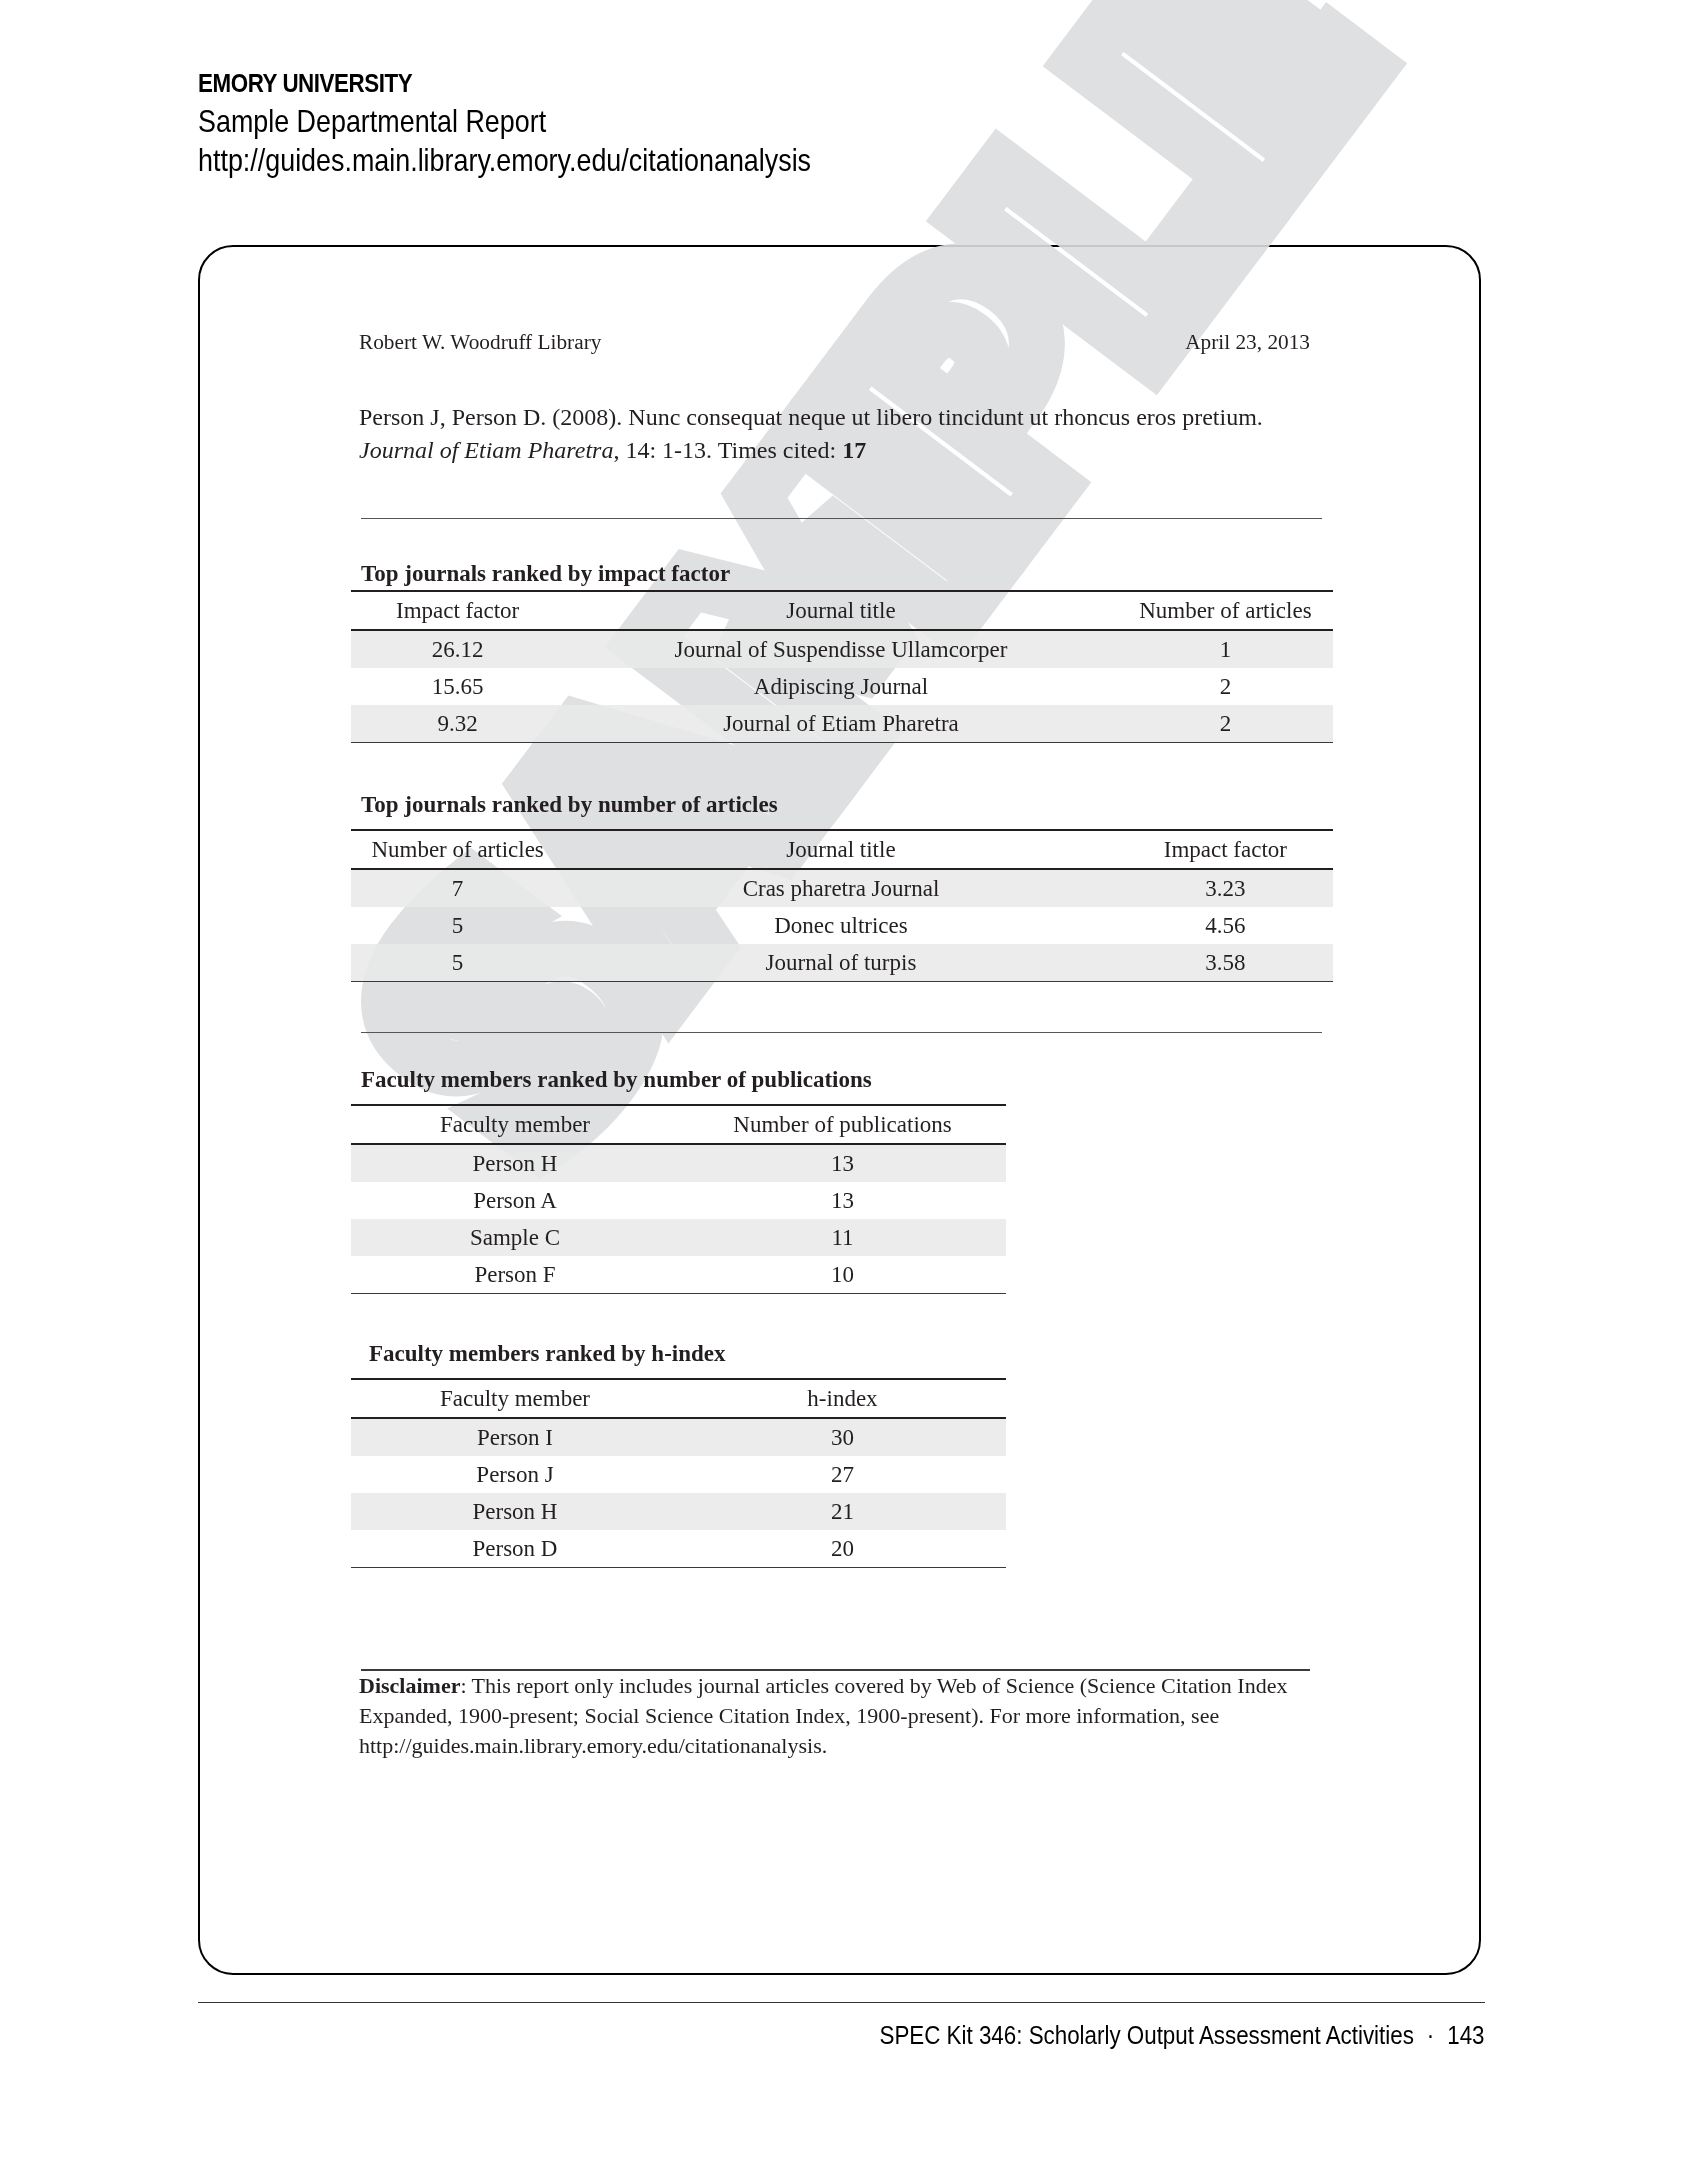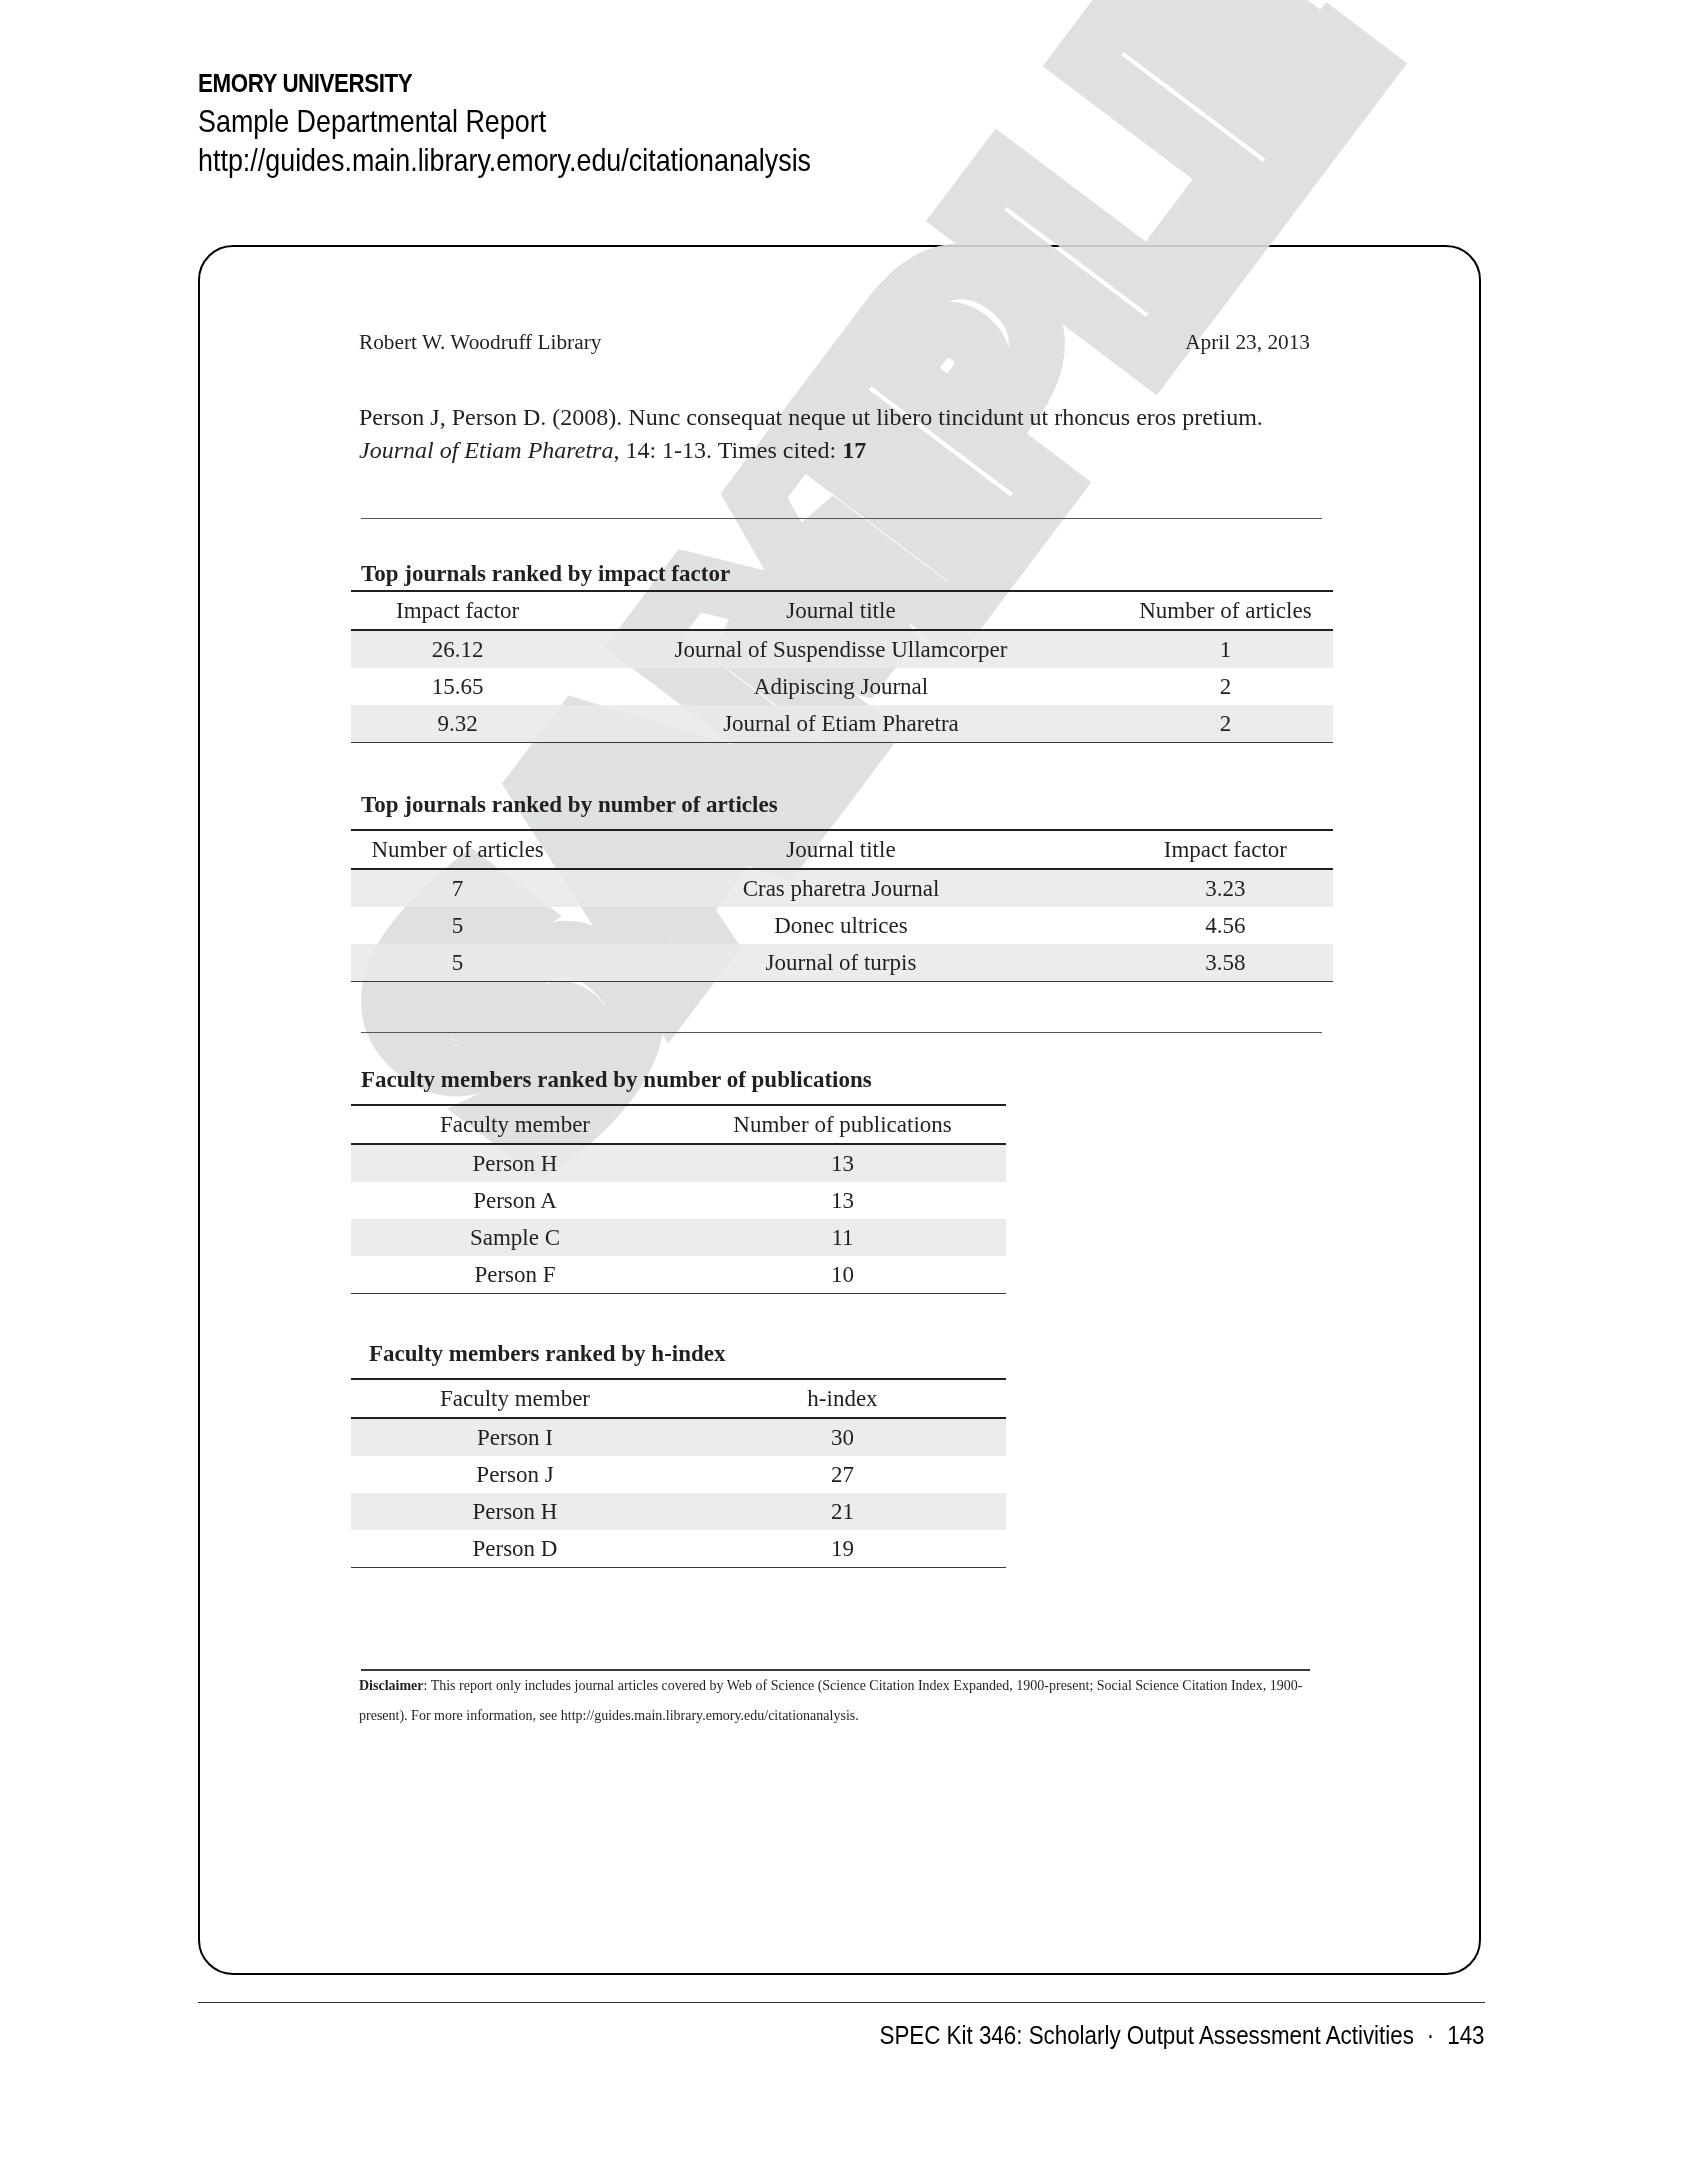--- a/index.html
+++ b/index.html
@@ -26,21 +26,21 @@
 
   .sep { position: absolute; height: 0; border-top: 1.5px solid #555; }
 
   .tbl-title { position: absolute; font-size: 23px; font-weight: bold; color: #231f20; }
   table.data { position: absolute; border-collapse: collapse; font-family: "Liberation Serif", serif; font-size: 23px; color: #231f20; z-index: 1; }
   table.data th { font-weight: normal; height: 37px; padding: 0; text-align: center; border-top: 2.4px solid #231f20; border-bottom: 2.9px solid #231f20; }
   table.data td { height: 37px; padding: 0; text-align: center; }
   table.data tr.shade td { background: rgba(233,233,233,0.85); }
   table.data tbody tr:last-child td { border-bottom: 1.9px solid #3a3a3a; }
 
-  .disc { left: 359px; top: 1671px; width: 961px; font-size: 14px; line-height: 30px; color: #231f20; }
+  .disc { left: 359px; top: 1671px; width: 961px; font-size: 22px; line-height: 30px; color: #231f20; }
 
   .footer-line { position: absolute; left: 198px; top: 2002px; width: 1287px; border-top: 1.9px solid #333; }
   .footer { position: absolute; right: 198px; top: 2020px; font-family: "Liberation Sans", sans-serif; font-size: 26px; color: #000; transform: scaleX(0.86); transform-origin: right top; white-space: nowrap; }
 </style>
 </head>
 <body>
 
 <div class="hdr hdr-uni">EMORY UNIVERSITY</div>
 <div class="hdr hdr-title">Sample Departmental Report</div>
 <div class="hdr hdr-url">http://guides.main.library.emory.edu/citationanalysis</div>
@@ -179,21 +179,21 @@
     <tr>
       <td>Person J</td>
       <td>27</td>
     </tr>
     <tr class="shade">
       <td>Person H</td>
       <td>21</td>
     </tr>
     <tr>
       <td>Person D</td>
-      <td>19</td>
+      <td>20</td>
     </tr>
   </tbody>
 </table>
 
 <div class="sep" style="left:361px; top:1669px; width:949px; border-top:2.4px solid #3a3a3a;"></div>
 <div class="abs serif disc"><b>Disclaimer</b><span>: This report only includes journal articles covered by Web of Science (Science Citation Index Expanded, 1900-present; Social Science Citation Index, 1900-present). For more information, see http://guides.main.library.emory.edu/citationanalysis.</span></div>
 
 <div class="footer-line"></div>
 <div class="footer">
   <span>SPEC Kit 346: Scholarly Output Assessment Activities</span>

